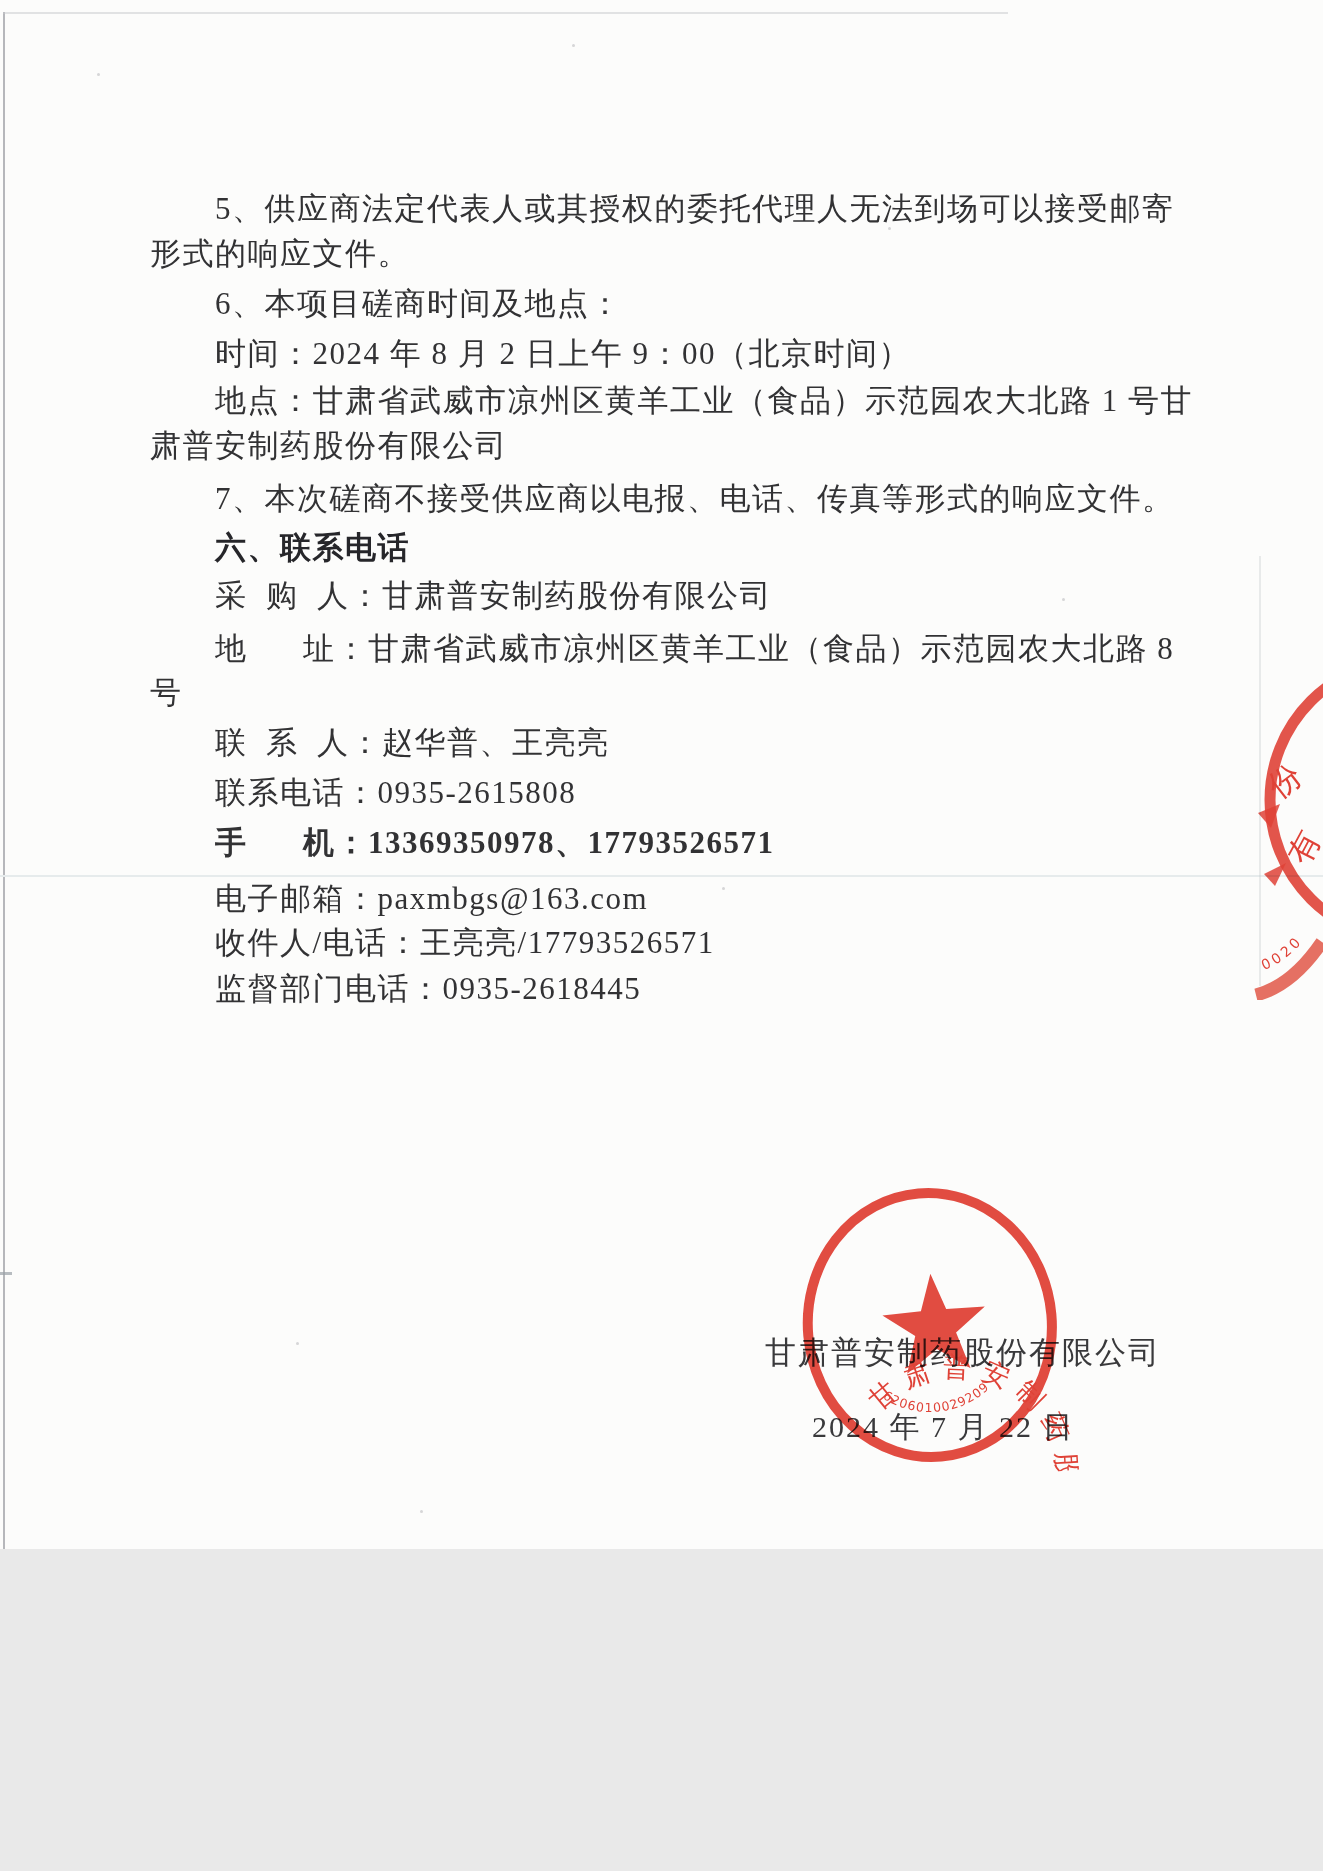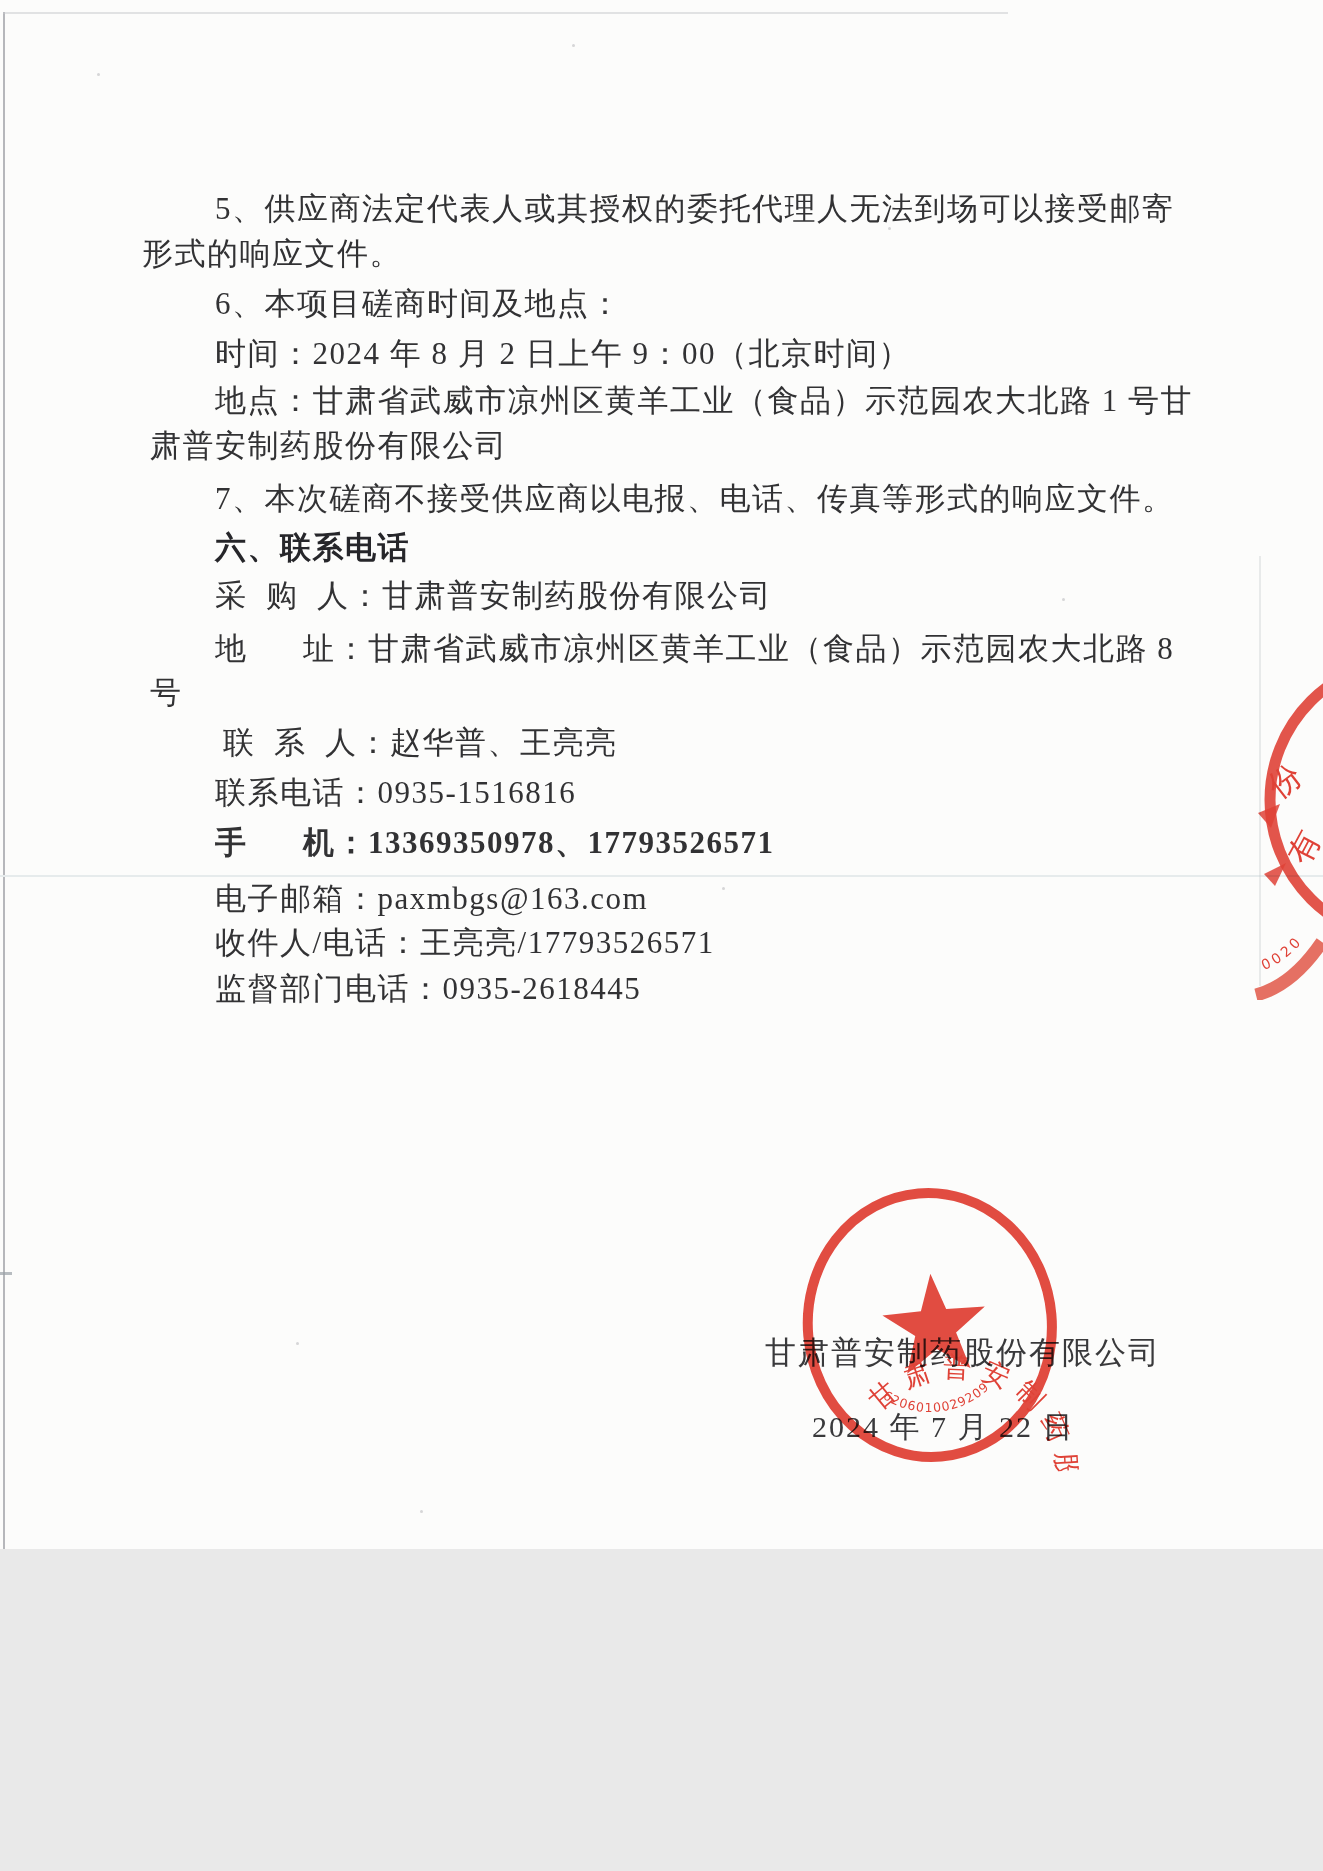--- a/index.html
+++ b/index.html
@@ -52,32 +52,32 @@
   <div class="speck" style="left:572px;top:44px;"></div>
   <div class="speck" style="left:97px;top:73px;"></div>
   <div class="speck" style="left:888px;top:227px;"></div>
   <div class="speck" style="left:722px;top:887px;"></div>
   <div class="speck" style="left:1062px;top:598px;"></div>
   <div class="speck" style="left:296px;top:1342px;"></div>
   <div class="speck" style="left:420px;top:1510px;"></div>
   <div class="speck" style="left:230px;top:1690px;"></div>
 
   <div class="line" style="left:215px;top:193px;">5、供应商法定代表人或其授权的委托代理人无法到场可以接受邮寄</div>
-  <div class="line" style="left:142px;top:238px;">形式的响应文件。</div>
+  <div class="line" style="left:150px;top:238px;">形式的响应文件。</div>
   <div class="line" style="left:215px;top:288px;">6、本项目磋商时间及地点：</div>
   <div class="line" style="left:215px;top:338px;">时间：2024 年 8 月 2 日上午 9：00（北京时间）</div>
   <div class="line" style="left:215px;top:385px;">地点：甘肃省武威市凉州区黄羊工业（食品）示范园农大北路 1 号甘</div>
   <div class="line" style="left:150px;top:430px;">肃普安制药股份有限公司</div>
   <div class="line" style="left:215px;top:483px;">7、本次磋商不接受供应商以电报、电话、传真等形式的响应文件。</div>
   <div class="line bold" style="left:215px;top:532px;">六、联系电话</div>
   <div class="line" style="left:215px;top:580px;">采  购  人：甘肃普安制药股份有限公司</div>
   <div class="line" style="left:215px;top:633px;">地      址：甘肃省武威市凉州区黄羊工业（食品）示范园农大北路 8</div>
   <div class="line" style="left:150px;top:677px;">号</div>
-  <div class="line" style="left:223px;top:727px;">联  系  人：赵华普、王亮亮</div>
-  <div class="line" style="left:215px;top:777px;">联系电话：0935-1516816</div>
+  <div class="line" style="left:215px;top:727px;">联  系  人：赵华普、王亮亮</div>
+  <div class="line" style="left:215px;top:777px;">联系电话：0935-2615808</div>
   <div class="line" style="left:215px;top:827px;font-weight:bold;">手      机：13369350978、17793526571</div>
   <div class="line" style="left:215px;top:883px;">电子邮箱：paxmbgs@163.com</div>
   <div class="line" style="left:215px;top:927px;">收件人/电话：王亮亮/17793526571</div>
   <div class="line" style="left:215px;top:973px;">监督部门电话：0935-2618445</div>
 
   <div class="sig" style="left:765px;top:1337px;">甘肃普安制药股份有限公司</div>
   <div class="sig" style="left:812px;top:1388px;font-size:30px;margin-top:24px;">2024 年 7 月 22 日</div>
 
   <svg class="stamp-svg" style="left:780px;top:1172px;transform:rotate(-5deg);" width="300" height="310" viewBox="0 0 300 310">
     <defs>

